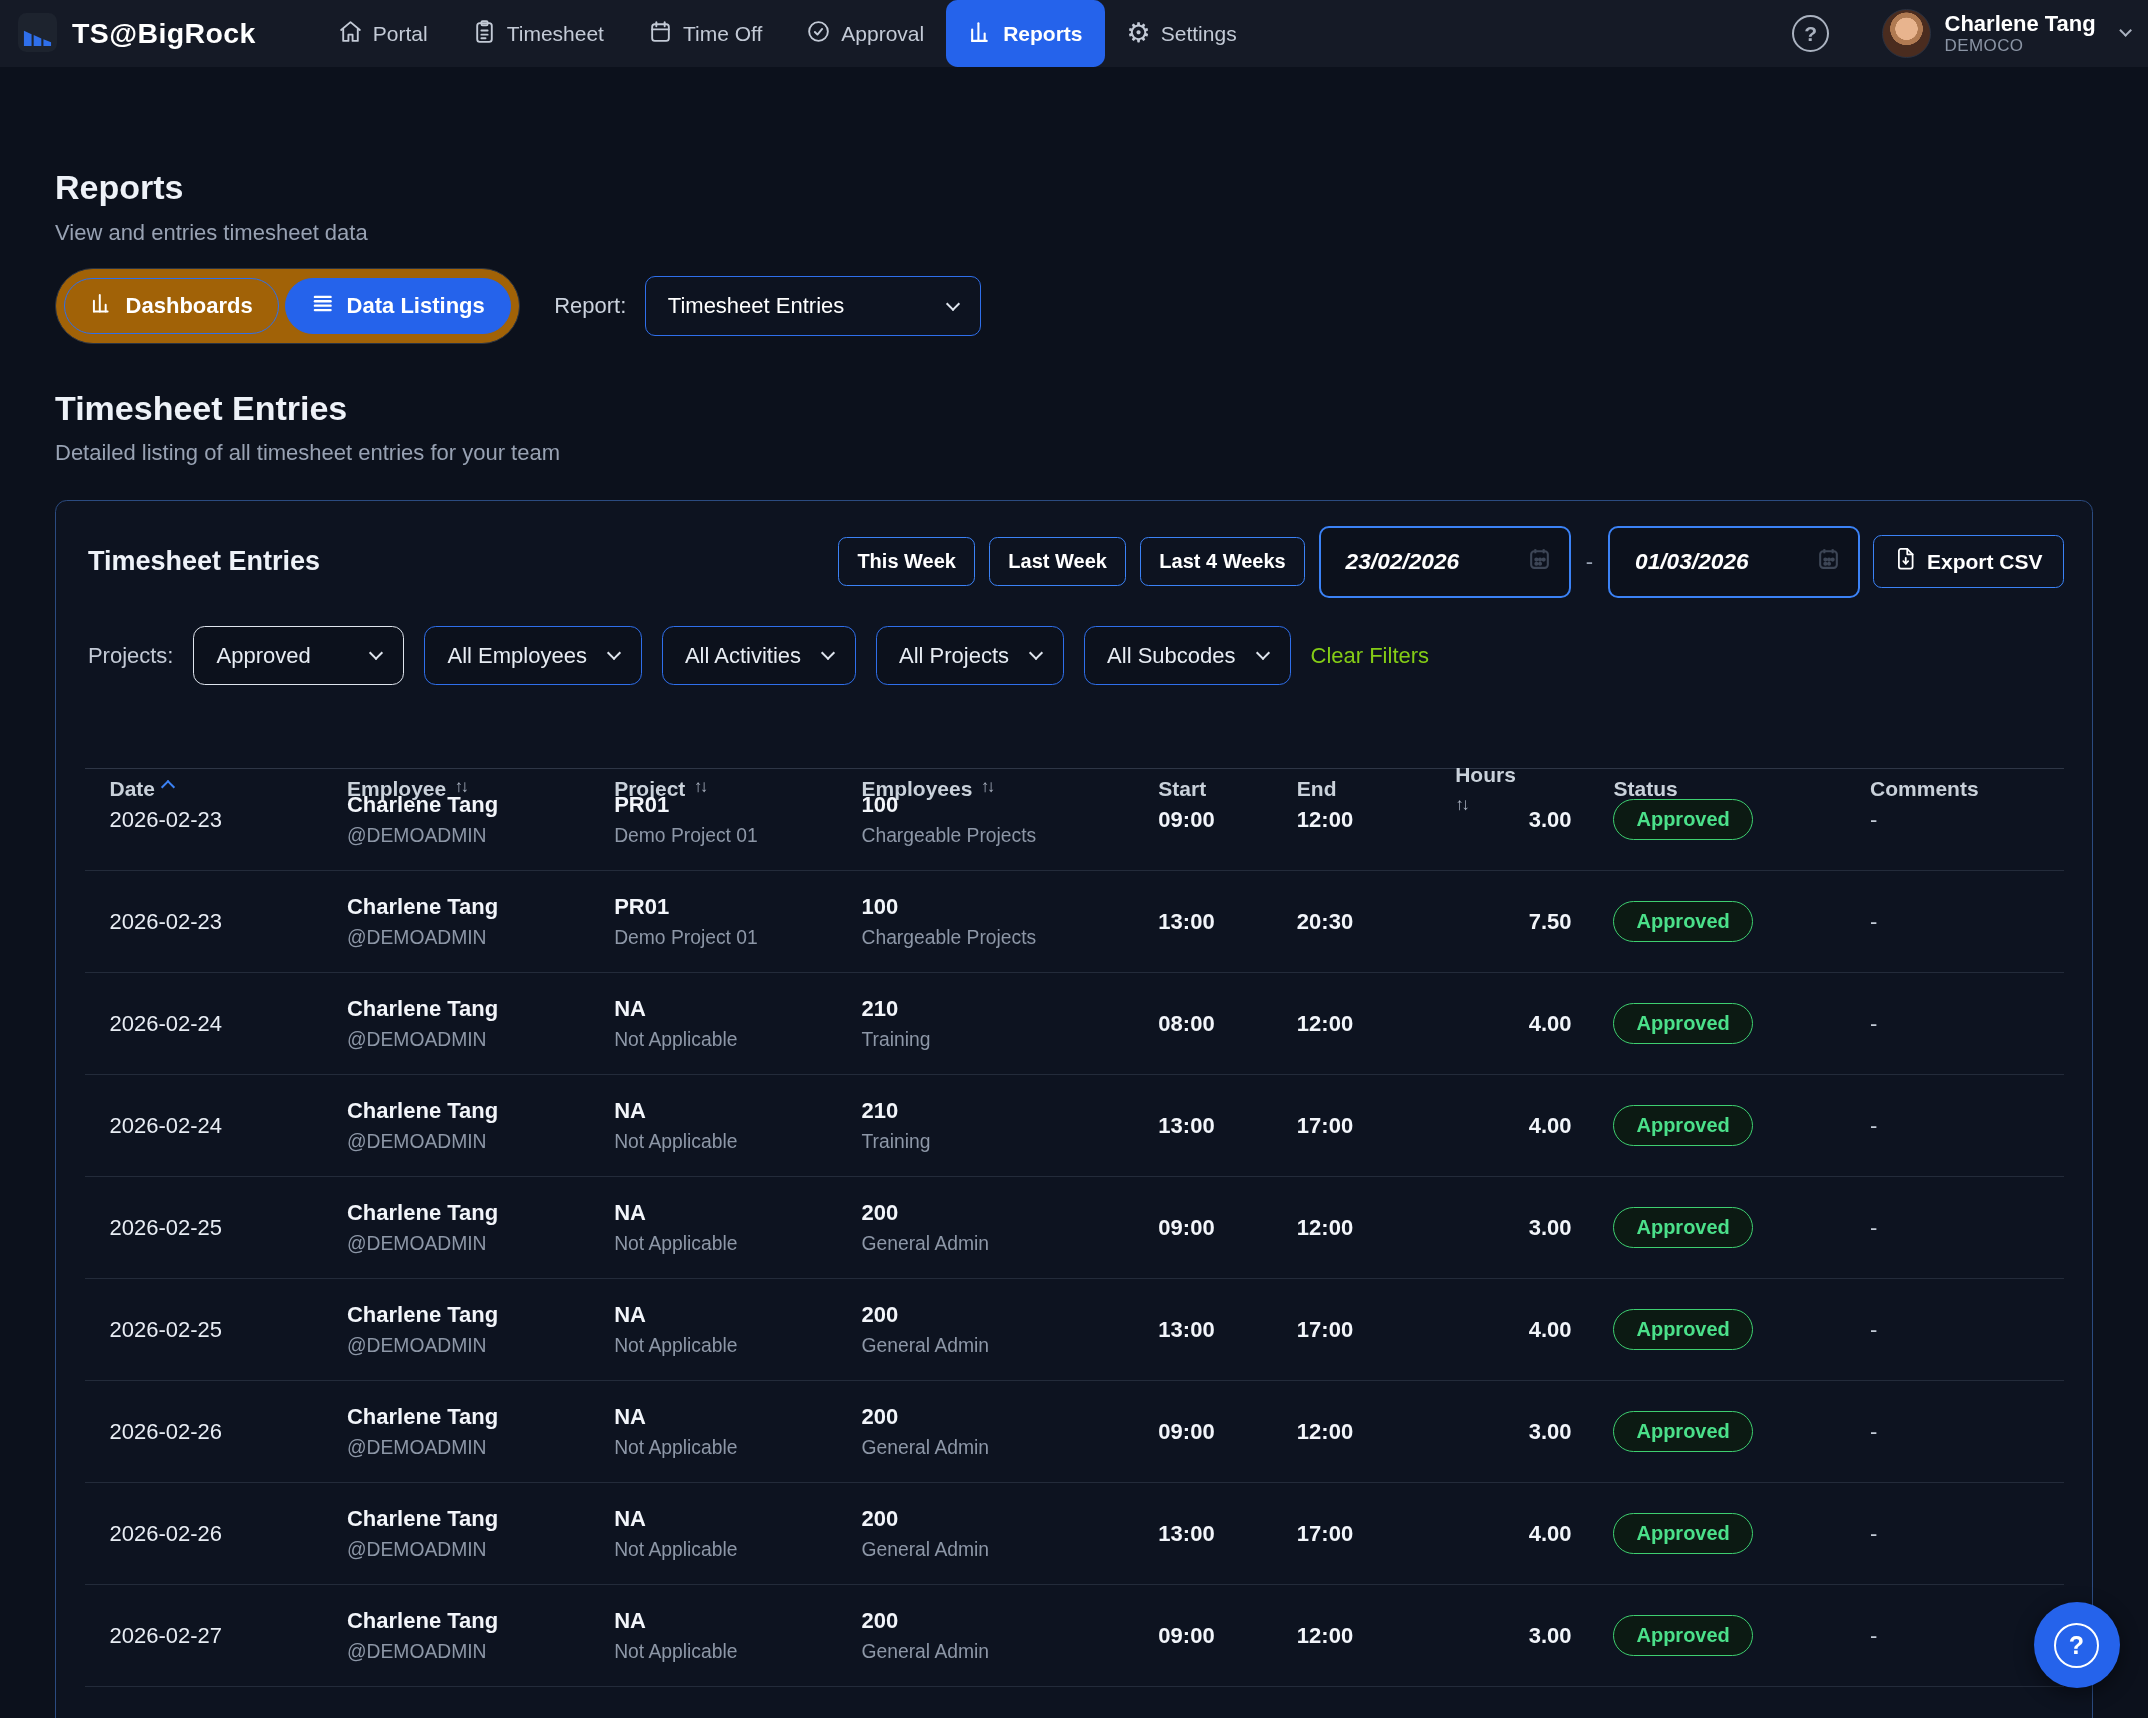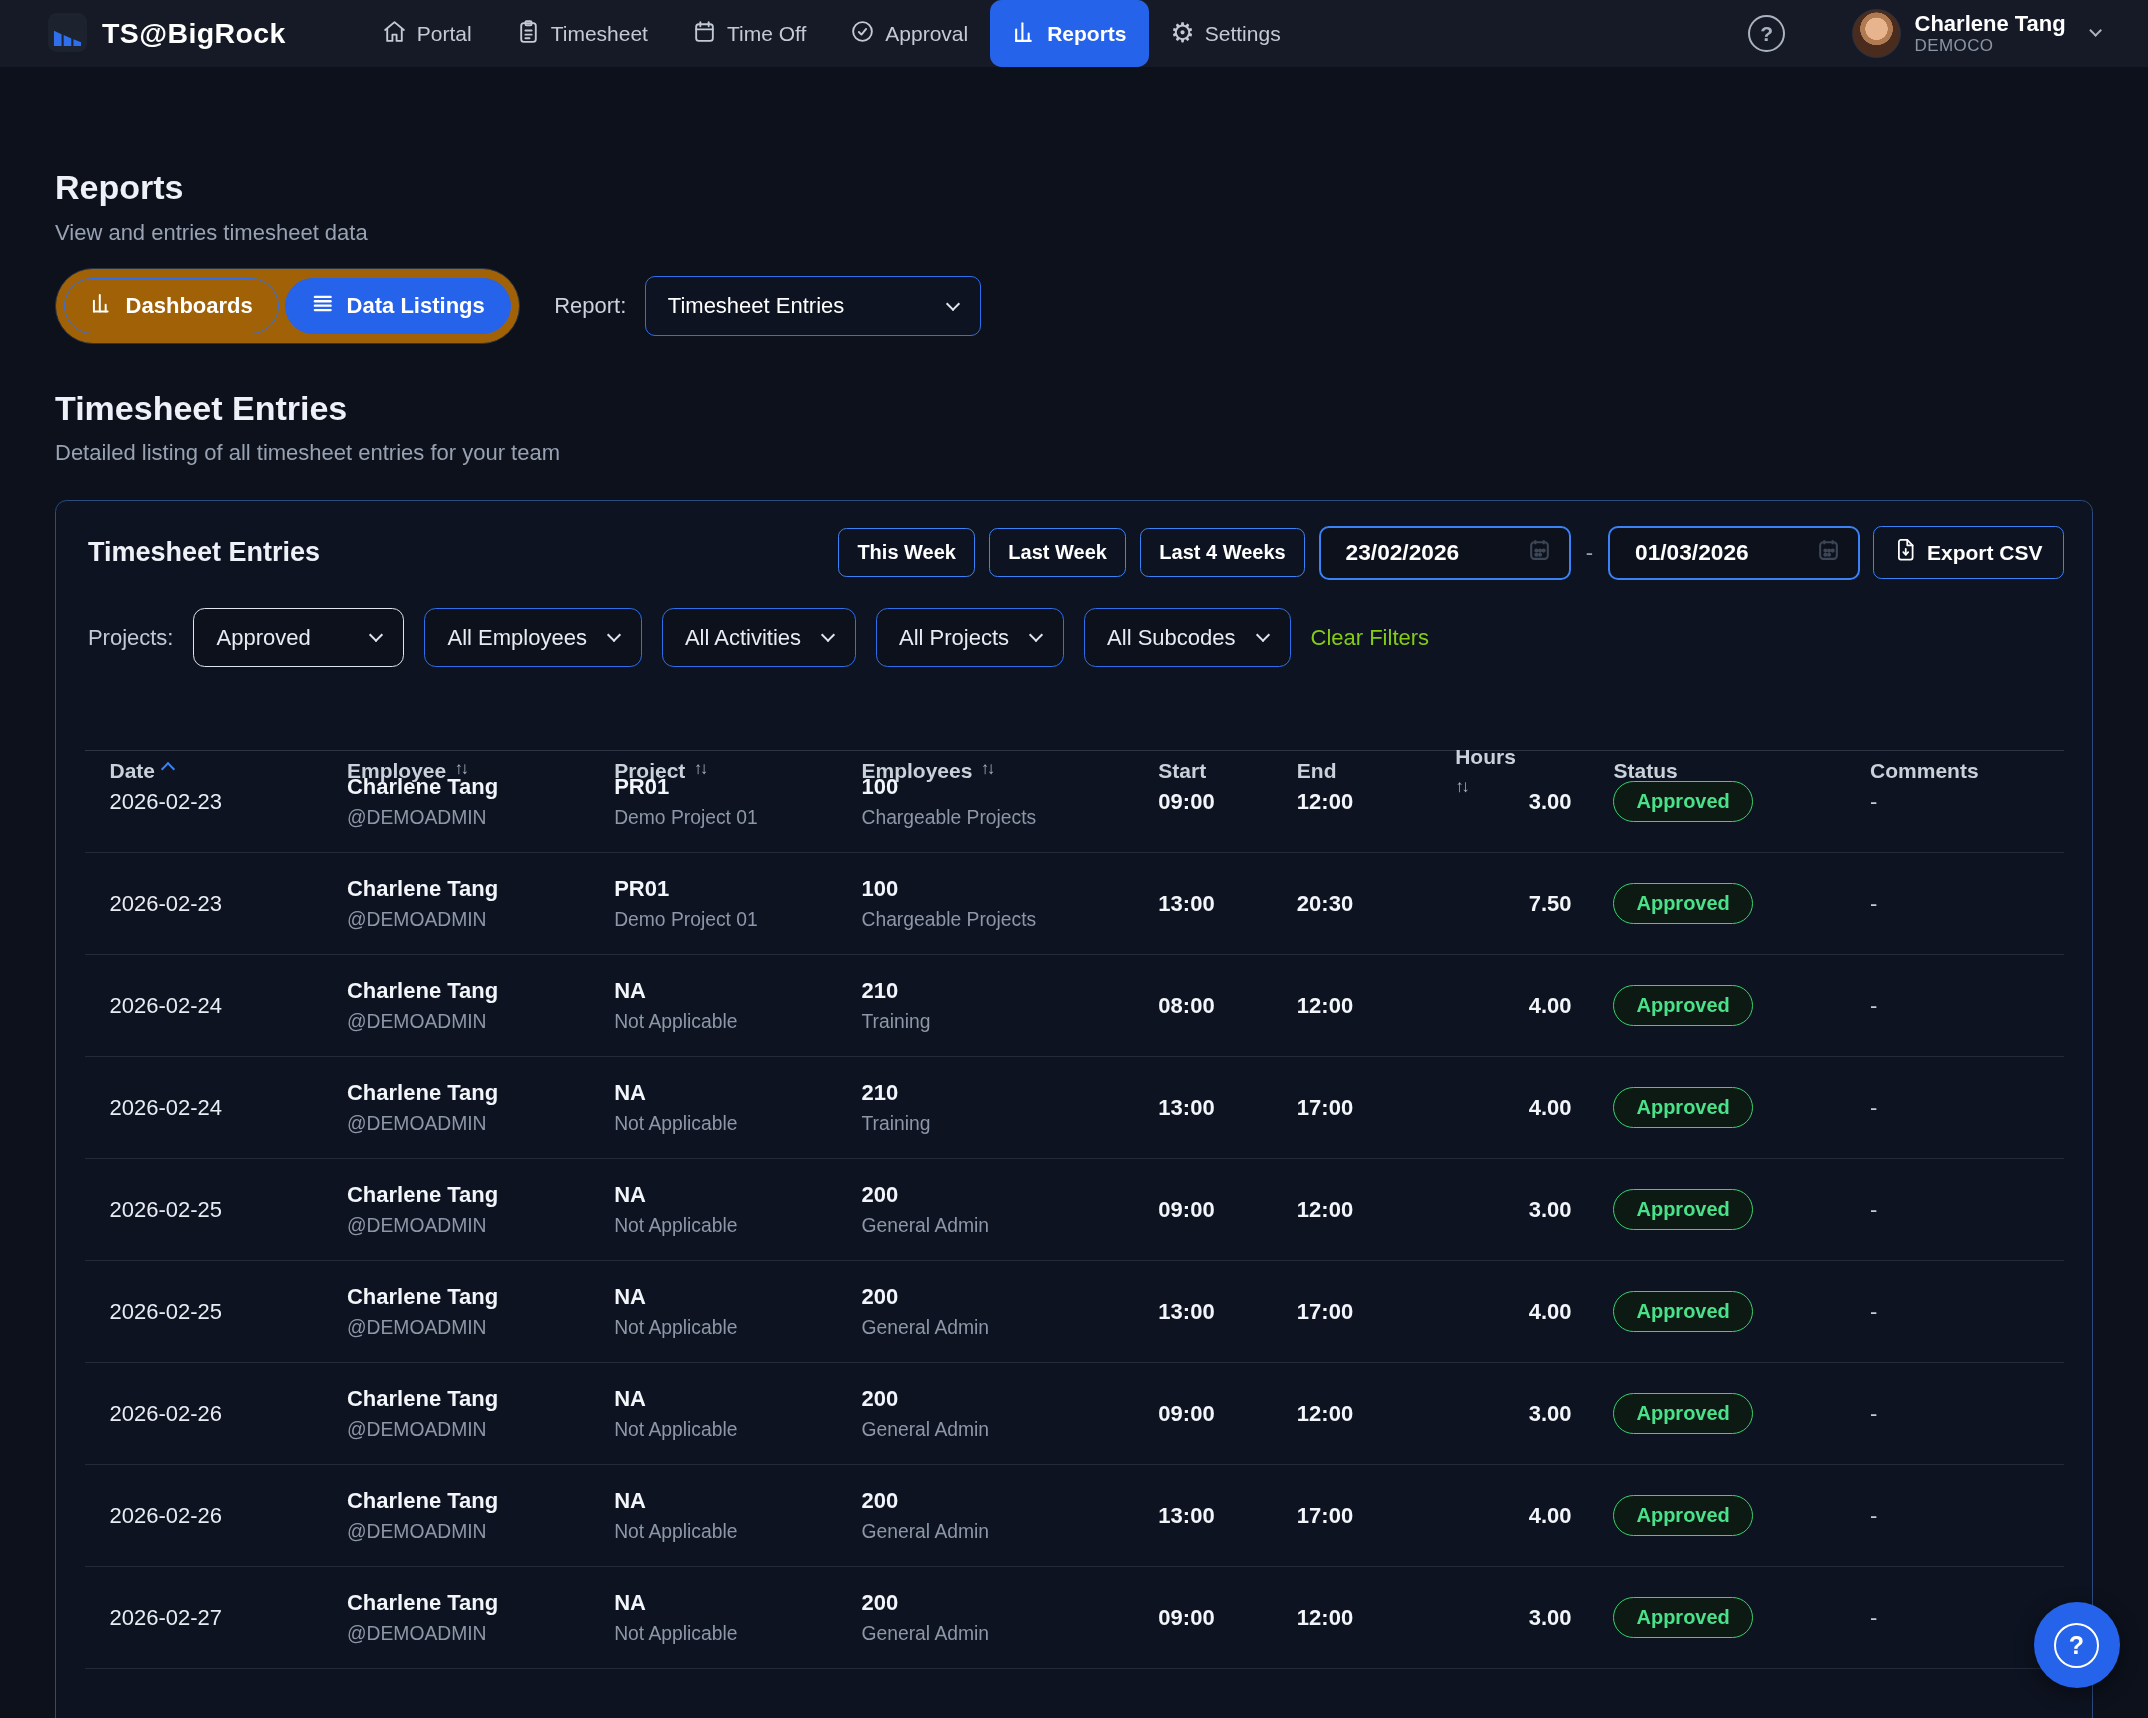--- a/index.html
+++ b/index.html
@@ -8,21 +8,21 @@
     font-family: "Liberation Sans", "DejaVu Sans", sans-serif;
     background: #0c111c;
     color: #eef2f8;
     position: relative;
   }
 
   
   .topnav {
     height: 67px; background: #151a26;
     display: flex; align-items: center;
-    padding: 0 48px; gap: 20px;
+    padding: 0 18px; gap: 6px;
   }
   .brand { display: flex; align-items: center; gap: 15px; margin-right: 54px; }
   .brand-title { font-size: 28.5px; font-weight: bold; letter-spacing: 0.4px; color: #ffffff; white-space: nowrap; }
   .nav-items { display: flex; align-items: stretch; height: 67px; }
   .nav-item {
     display: flex; align-items: center; gap: 10px;
     padding: 0 22px; color: #c3cad6; font-size: 21px; cursor: pointer;
     white-space: nowrap;
   }
   .nav-item svg { width: 25px; height: 25px; }
@@ -89,23 +89,23 @@
   }
   .panel-head { display: flex; align-items: center; justify-content: space-between; }
   .panel-title { font-size: 27px; font-weight: bold; padding-left: 3.4px; }
   .panel-controls { display: flex; align-items: center; gap: 13.4px; }
   .range-btn {
     border: 1.7px solid #3b82f6; border-radius: 8.4px; background: transparent;
     color: #ffffff; font-size: 20px; font-weight: 600; padding: 11.7px 18.5px;
     cursor: pointer; white-space: nowrap; font-family: inherit;
   }
   .date-input {
-    width: 252px; height: 54px; border: 2.5px solid #3b82f6; border-radius: 10px;
+    width: 252px; height: 72px; border: 2.5px solid #3b82f6; border-radius: 10px;
     background: #0c111c; display: flex; align-items: center; justify-content: space-between;
-    padding: 0 17px 0 25px; font-size: 22.7px; font-weight: bold; color: #ffffff; cursor: pointer;
+    padding: 0 17px 0 25px; font-size: 22.7px; font-weight: bold; color: #ffffff; cursor: pointer; font-style: italic;
   }
   .date-input svg { width: 25px; height: 25px; color: #3d4656; }
   .range-sep { color: #98a2b3; font-size: 22px; padding: 0 1.7px; }
   .export-btn {
     display: flex; align-items: center; gap: 9px;
     border: 1.7px solid #3b82f6; border-radius: 8.4px; background: transparent;
     color: #ffffff; font-size: 21px; font-weight: 600; padding: 11.7px 20px; cursor: pointer;
     white-space: nowrap; font-family: inherit;
   }
   .export-btn svg { width: 23.5px; height: 23.5px; }

